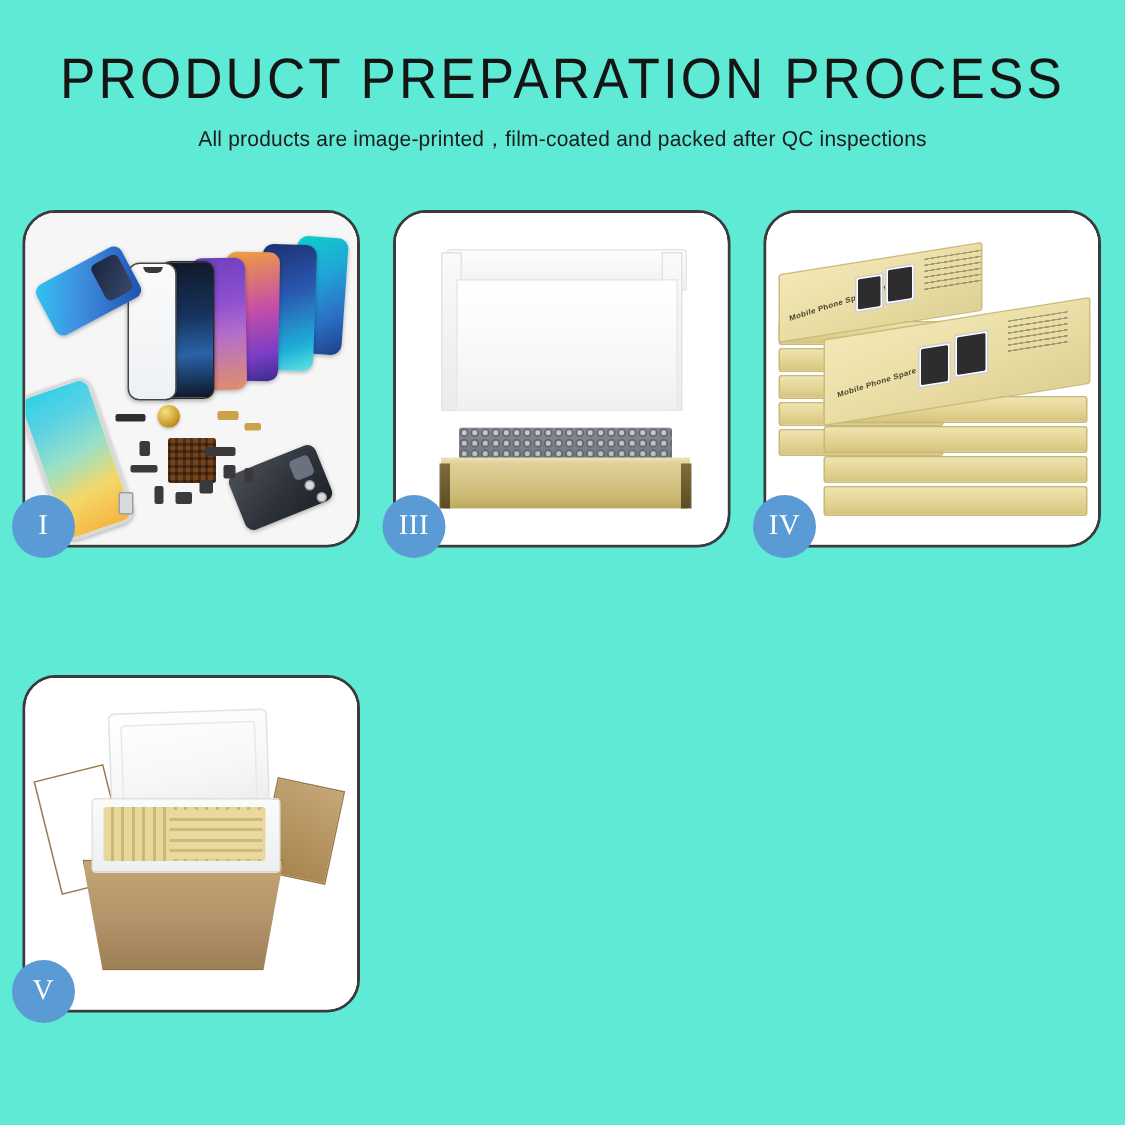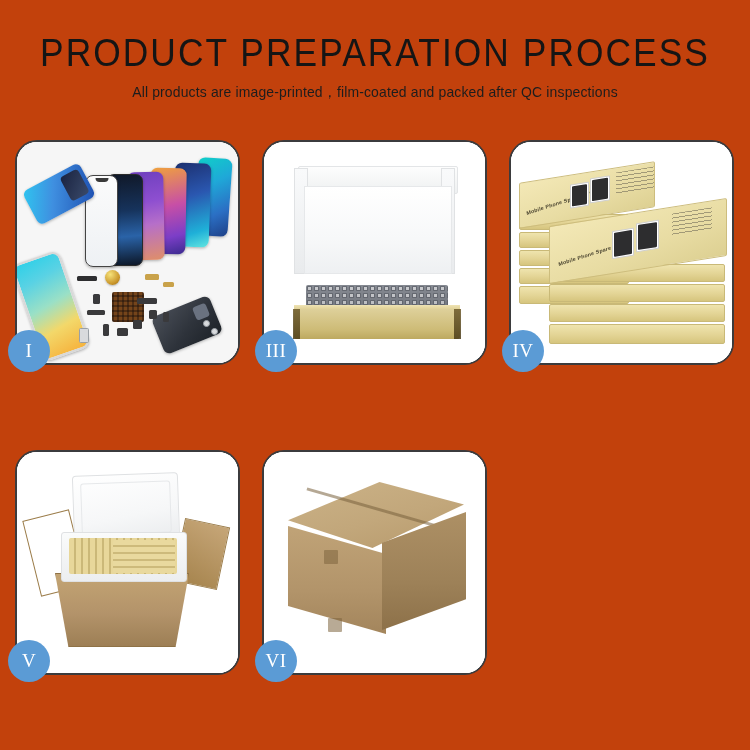--- a/index.html
+++ b/index.html
@@ -10,21 +10,21 @@
   body {
     width: 750px;
     height: 750px;
     font-family: "Liberation Sans", sans-serif;
     overflow: hidden;
   }
   .page {
     position: relative;
     width: 750px;
     height: 750px;
-    background: #c2410c;
+    background: #5eead4;
   }
 
   
   .header {
     position: absolute;
     top: 34px;
     left: 0;
     width: 750px;
     text-align: center;
   }
@@ -466,28 +466,15 @@
           <div class="c5-foamlid"></div>
           <div class="c5-body"></div>
           <div class="c5-foambox"></div>
           <div class="c5-goods"></div>
           <div class="c5-goods2"></div>
         </div>
       </div>
       <div class="badge">V</div>
     </div>
 
-    <div class="panel white">
-      <div class="panel-inner">
-        <div class="p6">
-          <div class="c6-top"></div>
-          <div class="c6-seam"></div>
-          <div class="c6-left"></div>
-          <div class="c6-right"></div>
-          <div class="c6-tab" style="left:60px;top:98px;width:14px;height:14px;"></div>
-          <div class="c6-tab" style="left:64px;top:166px;width:14px;height:14px;"></div>
-        </div>
-      </div>
-      <div class="badge">VI</div>
-    </div>
 
   </div>
 </div>
 
 </body></html>

